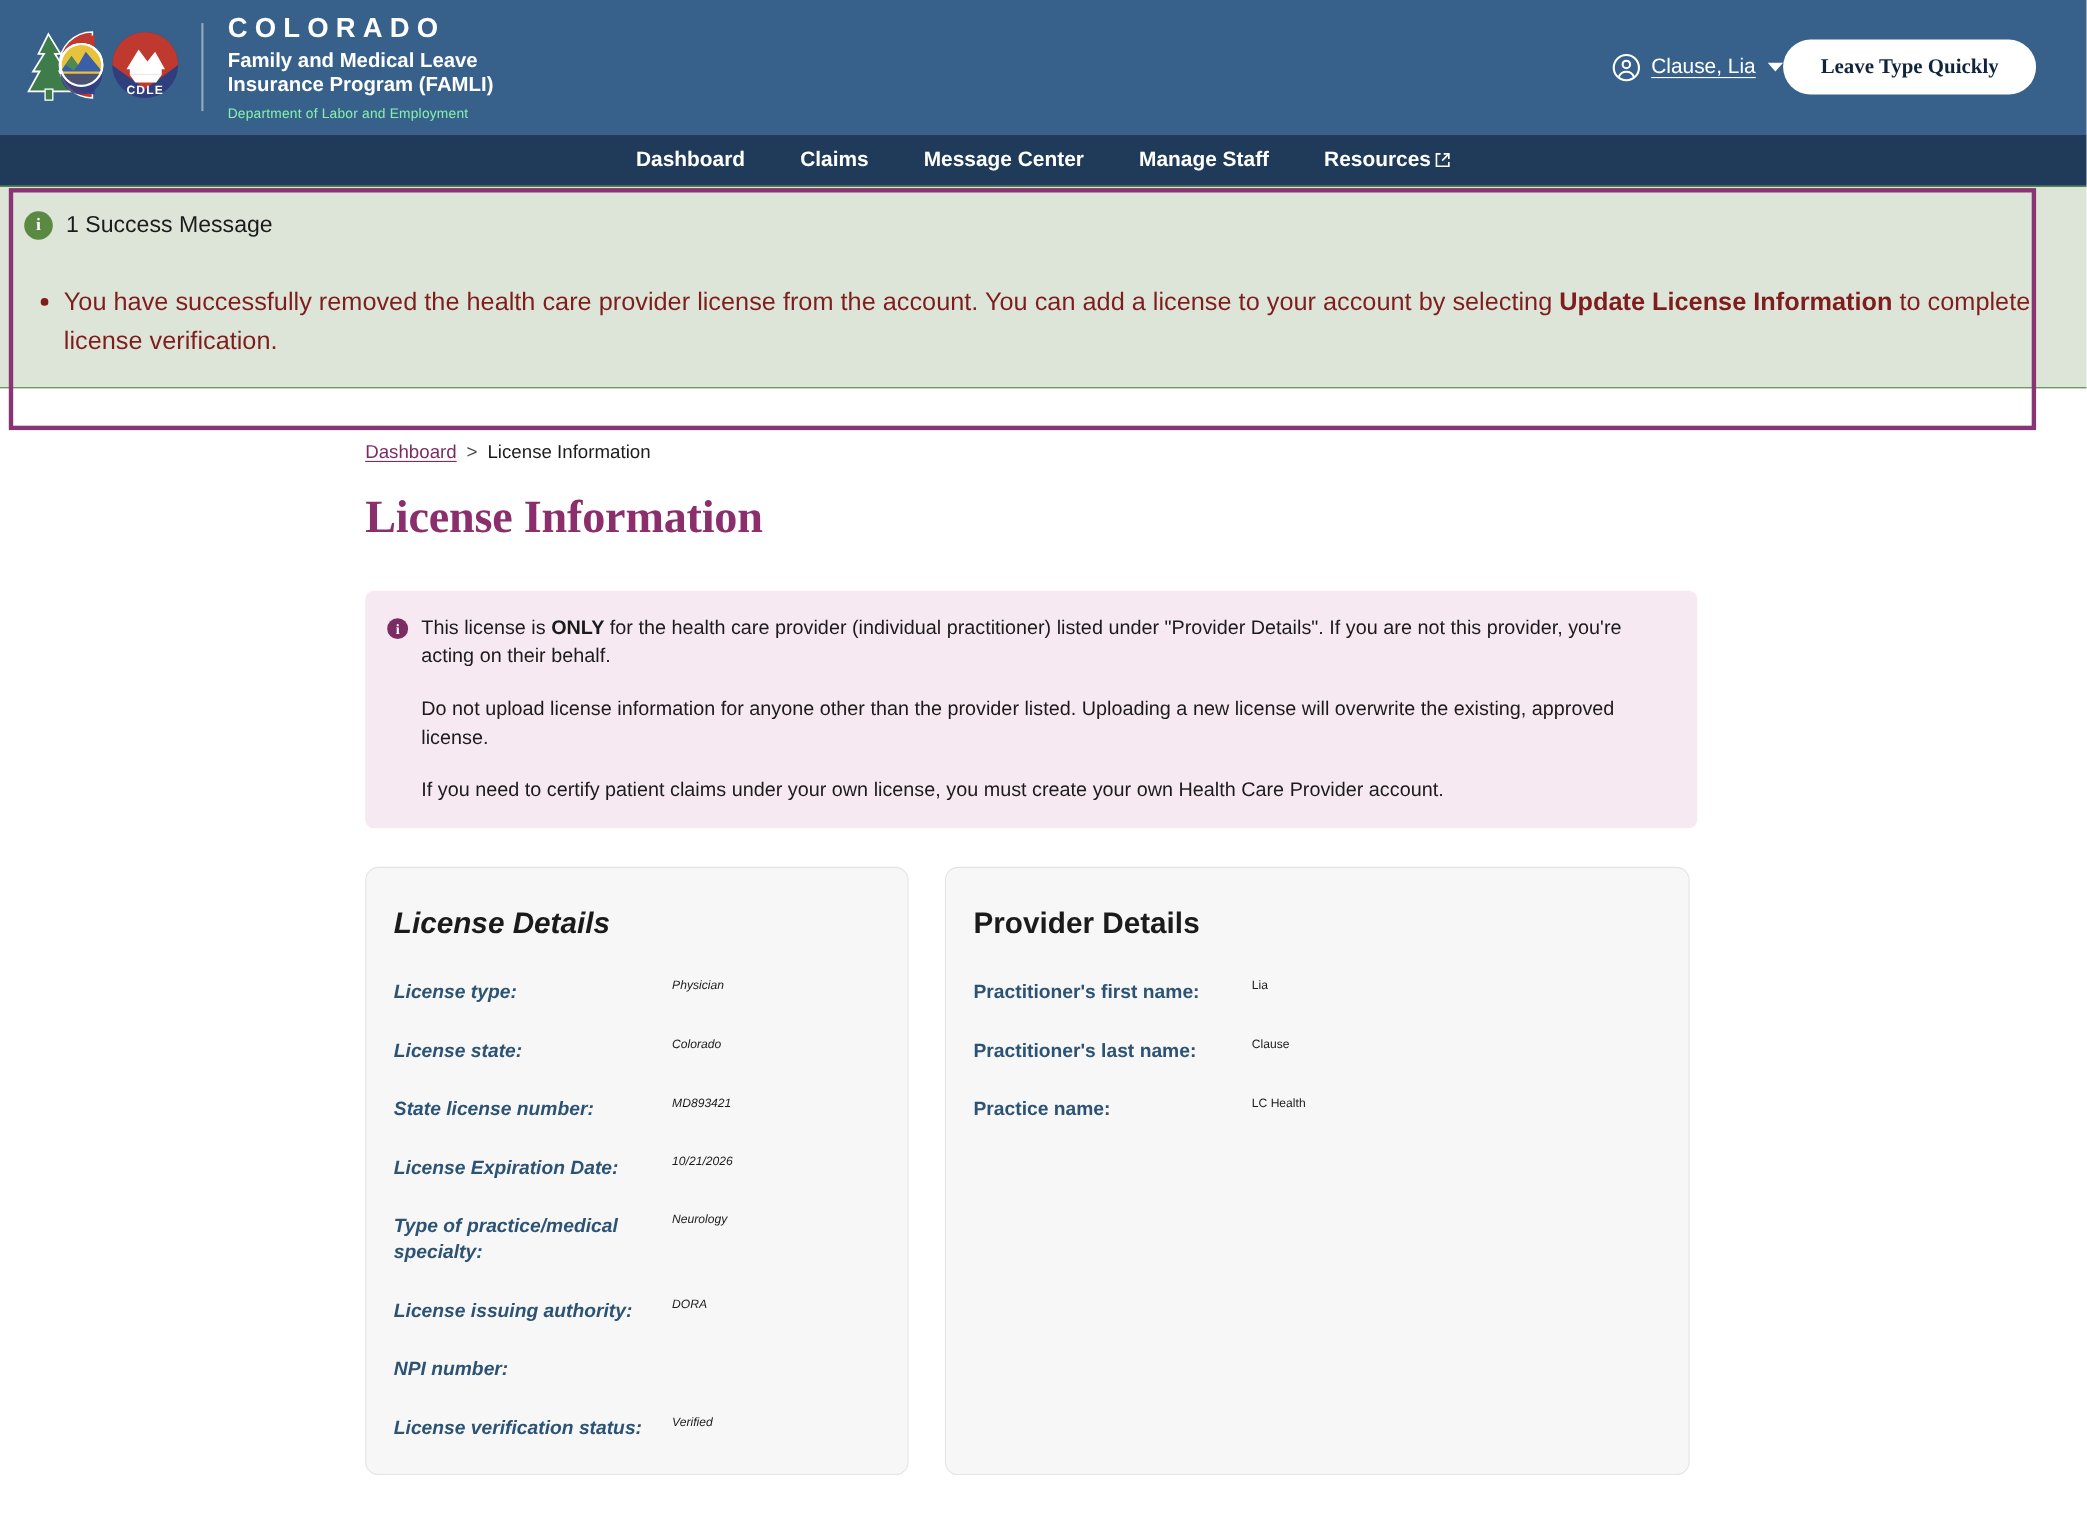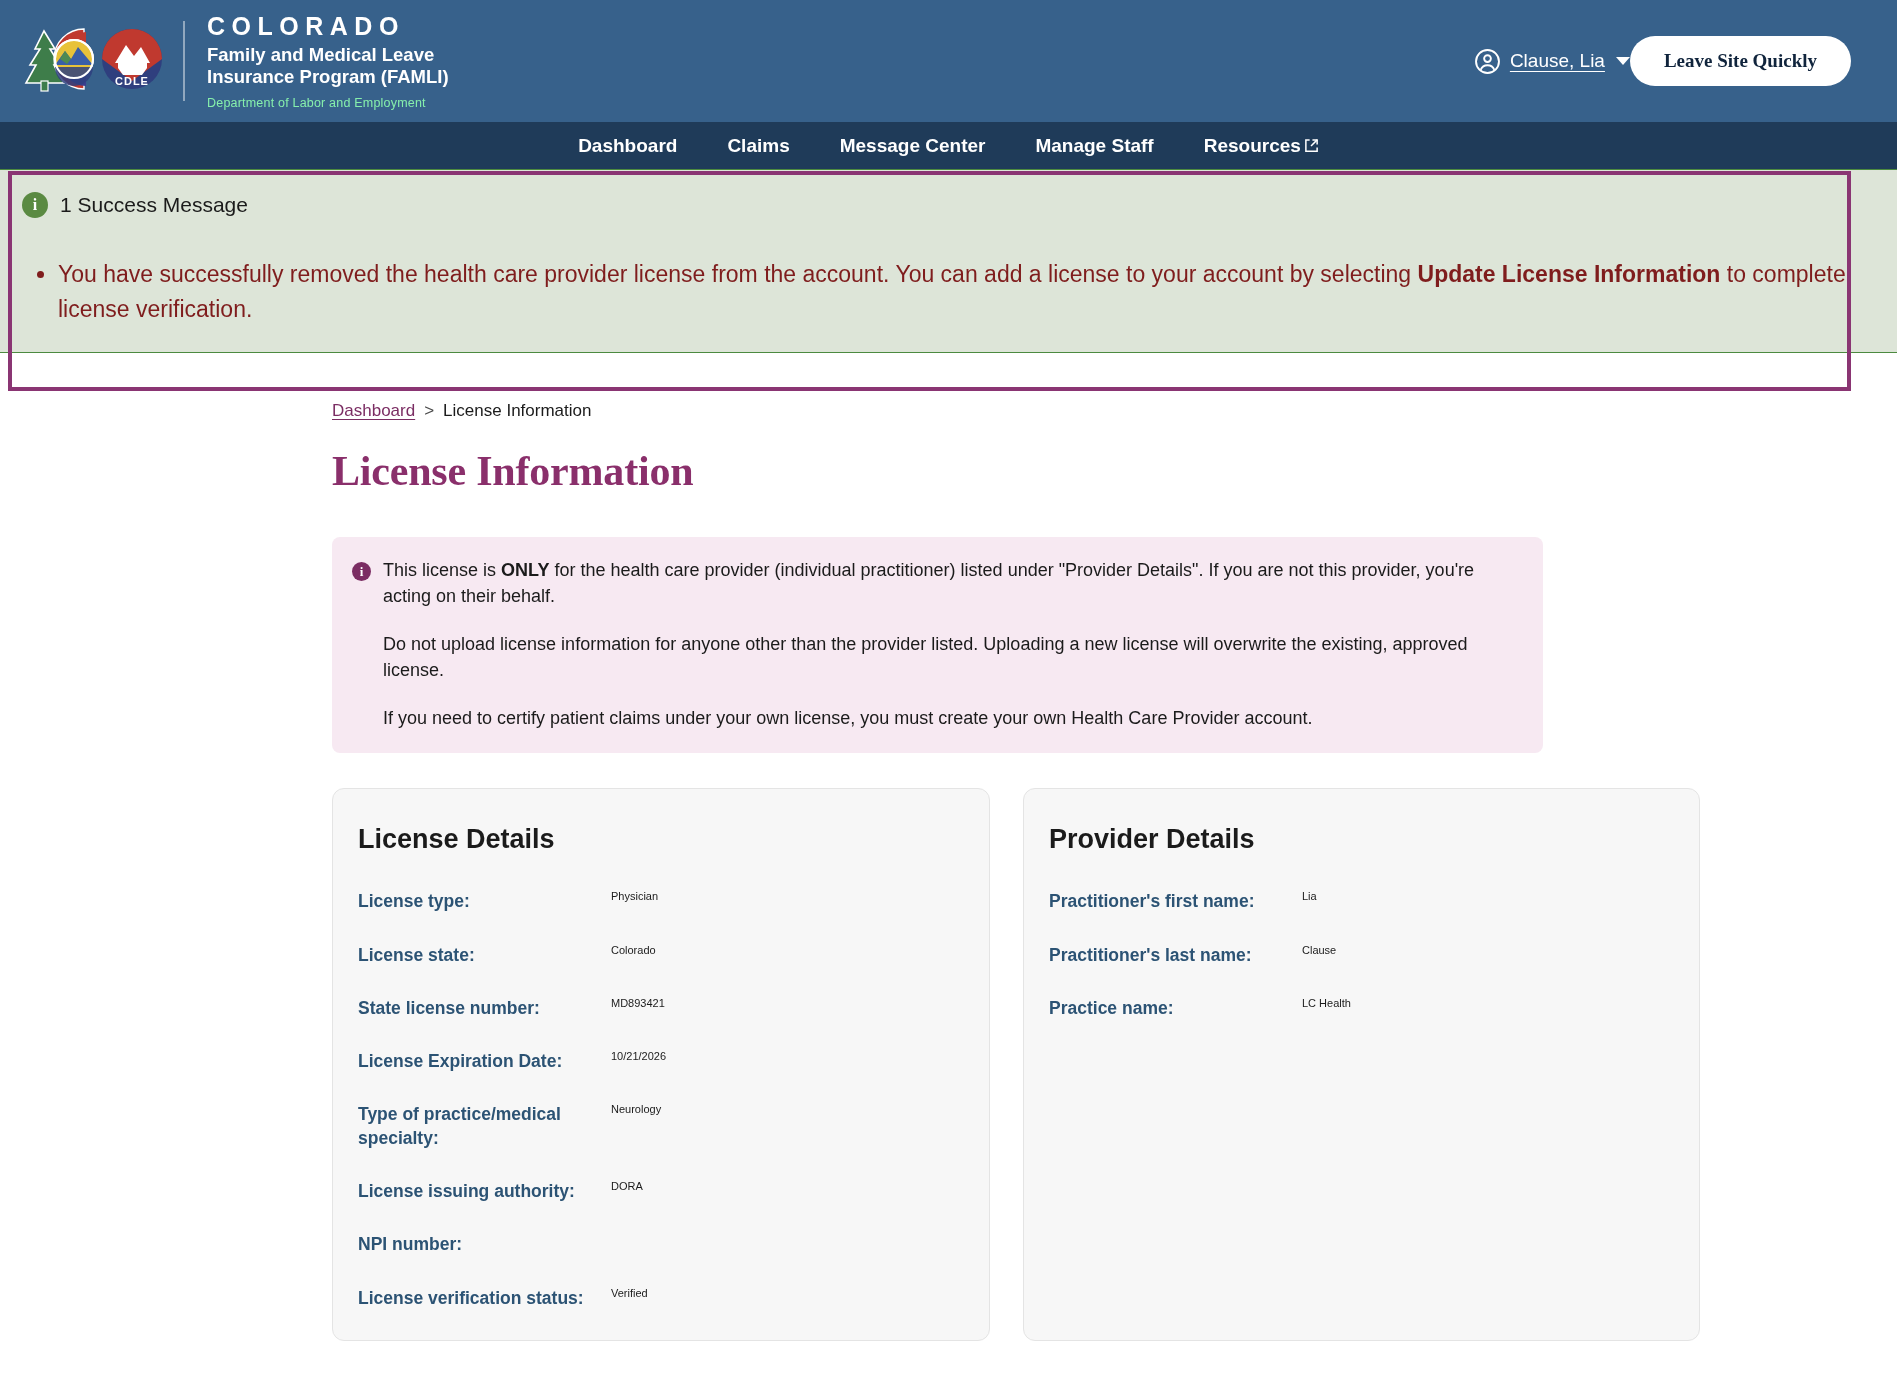--- a/index.html
+++ b/index.html
@@ -142,21 +142,21 @@
   .notice-body p:last-child { margin-bottom: 0; }
   .notice-body b { font-weight: 700; }
 
   .cards-row {
     display: flex; gap: 33px; margin: 35px 0 0 332px;
   }
   .card {
     background: #f7f7f7; border: 1px solid #e4e4e4; border-radius: 12px;
     padding: 35px 32px 30px 25px;
   }
-  .card-left { width: 658px; }
+  .card-left { width: 494px; font-style: italic; }
   .card-right { width: 677px; }
   .card-title {
     font-size: 27px; font-weight: 700; color: #1b1b1b; margin: 0 0 34px 0;
     font-family: "Liberation Sans", sans-serif;
   }
   .field-row { display: flex; margin-bottom: 29px; }
   .field-row:last-child { margin-bottom: 0; }
   .field-label {
     width: 253px; flex: 0 0 253px; font-size: 17.5px; font-weight: 700;
     color: #2c5374; line-height: 1.38;
@@ -215,21 +215,21 @@
   <div class="header-right">
     <div class="user-menu">
       <svg class="user-icon" viewBox="0 0 24 24">
         <circle cx="12" cy="12" r="10.2" fill="none" stroke="#ffffff" stroke-width="1.7"></circle>
         <circle cx="12" cy="9.4" r="3" fill="none" stroke="#ffffff" stroke-width="1.7"></circle>
         <path d="M5.9 19.4 A6.6 6.6 0 0 1 18.1 19.4" fill="none" stroke="#ffffff" stroke-width="1.7"></path>
       </svg>
       <span class="user-name">Clause, Lia</span>
       <span class="caret-down"></span>
     </div>
-    <button class="leave-btn">Leave Site Quickly</button>
+    <button class="leave-btn">Leave Type Quickly</button>
   </div>
 </header>
 
 <nav class="main-nav">
   <a class="nav-item">
     <span>Dashboard</span>
   </a>
   <a class="nav-item">
     <span>Claims</span>
   </a>

